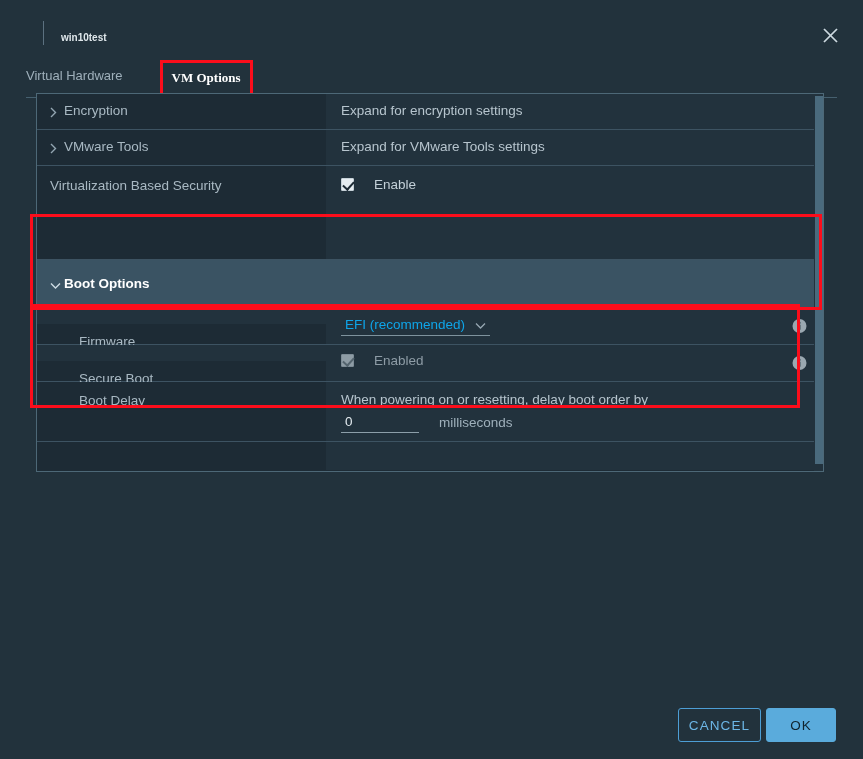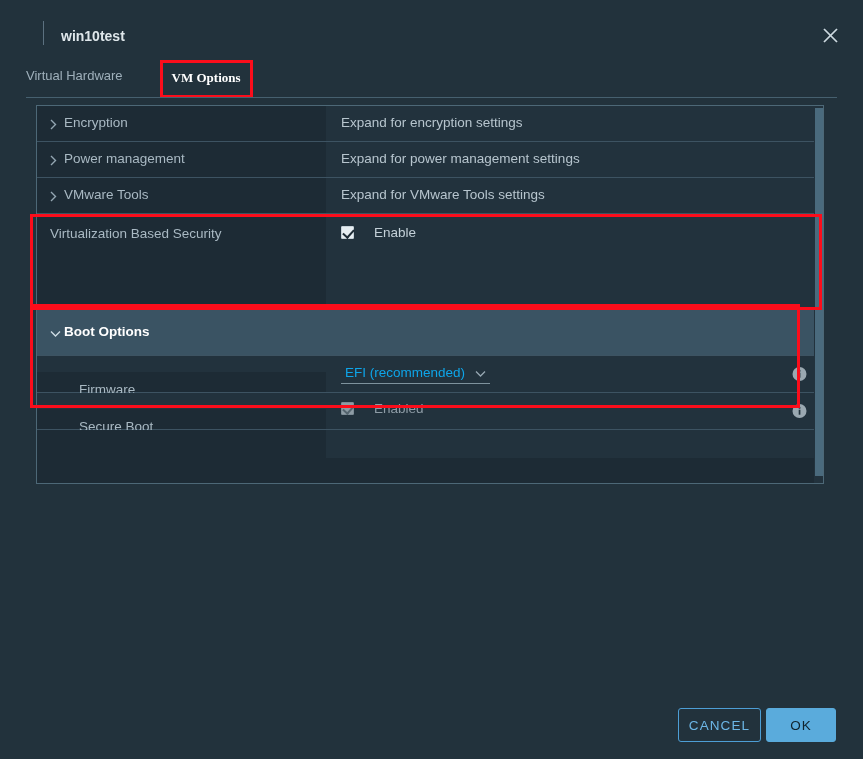--- a/index.html
+++ b/index.html
@@ -23,21 +23,21 @@
   }
   .dlg-title {
     font-size: 25px; color: #e8eef1; font-weight: 400;
     letter-spacing: .2px; line-height: 1;
   }
   .title-sep {
     display: inline-block; width: 1px; height: 24px;
     background: #5c7180; margin: 0 17px; position: relative; top: 3px;
   }
   .dlg-subtitle {
-    font-size: 14px; color: #dfe7eb; font-weight: bold; position: relative; top: -1px;
+    font-size: 10px; color: #dfe7eb; font-weight: bold; position: relative; top: -1px;
   }
   .close-btn {
     position: absolute; right: 20px; top: 22px;
     width: 26px; height: 26px; cursor: pointer;
     display: flex; align-items: center; justify-content: center;
   }
   .close-btn svg { display: block; }
 
   
   .tabs {
@@ -57,21 +57,21 @@
     position: absolute; left: 0; top: -6px; right: 0; bottom: -6px;
     border: 3px solid #fc0d1b; pointer-events: none;
   }
   .tabs-rule {
     position: absolute; left: 26px; top: 97px; width: 811px; height: 1px;
     background: #46606f;
   }
 
   
   .panel {
-    position: absolute; left: 36px; top: 105px;
+    position: absolute; left: 36px; top: 93px;
     width: 788px; height: 379px;
     border: 1px solid #4d6877;
     background: #1d2b35;
     overflow: hidden;
   }
   .rows { position: absolute; left: 0; top: 0; width: 788px; }
 
   .row {
     position: relative; display: flex; align-items: stretch;
     border-bottom: 1px solid #3d5362;
@@ -244,31 +244,20 @@
         <span class="chev">
           <svg width="7" height="11" viewBox="0 0 7 11">
               <polyline points="1,1 5.5,5.5 1,10" fill="none" stroke="#93a6b2" stroke-width="1.4"></polyline>
             </svg>
         </span>
         <span>Encryption</span>
       </div>
       <div class="val">Expand for encryption settings</div>
     </div>
 
-    <div class="row collapsed">
-      <div class="lbl">
-        <span class="chev">
-          <svg width="7" height="11" viewBox="0 0 7 11">
-              <polyline points="1,1 5.5,5.5 1,10" fill="none" stroke="#93a6b2" stroke-width="1.4"></polyline>
-            </svg>
-        </span>
-        <span>Power management</span>
-      </div>
-      <div class="val">Expand for power management settings</div>
-    </div>
 
     <div class="row collapsed">
       <div class="lbl">
         <span class="chev">
           <svg width="7" height="11" viewBox="0 0 7 11">
               <polyline points="1,1 5.5,5.5 1,10" fill="none" stroke="#93a6b2" stroke-width="1.4"></polyline>
             </svg>
         </span>
         <span>VMware Tools</span>
       </div>
@@ -334,20 +323,32 @@
         <span class="info-icon">
           <svg width="15" height="15" viewBox="0 0 15 15">
             <circle cx="7.5" cy="7.5" r="7" fill="#9aa8b1"></circle>
             <rect x="6.7" y="6.2" width="1.7" height="5" fill="#22323d"></rect>
             <rect x="6.7" y="3.4" width="1.7" height="1.8" fill="#22323d"></rect>
           </svg>
         </span>
       </div>
     </div>
 
+    <div class="row delay">
+      <div class="lbl indent">
+        <span>Boot Delay</span>
+      </div>
+      <div class="val">
+        <div class="delay-desc">When powering on or resetting, delay boot order by</div>
+        <div class="delay-line">
+          <input class="num-input" type="text" value="0" style="">
+          <span class="unit">milliseconds</span>
+        </div>
+      </div>
+    </div>
 
     <div class="row filler">
       <div class="lbl"></div>
       <div class="val"></div>
     </div>
 
   </div>
 
   <div class="scrollbar">
     <div class="scroll-thumb"></div>

